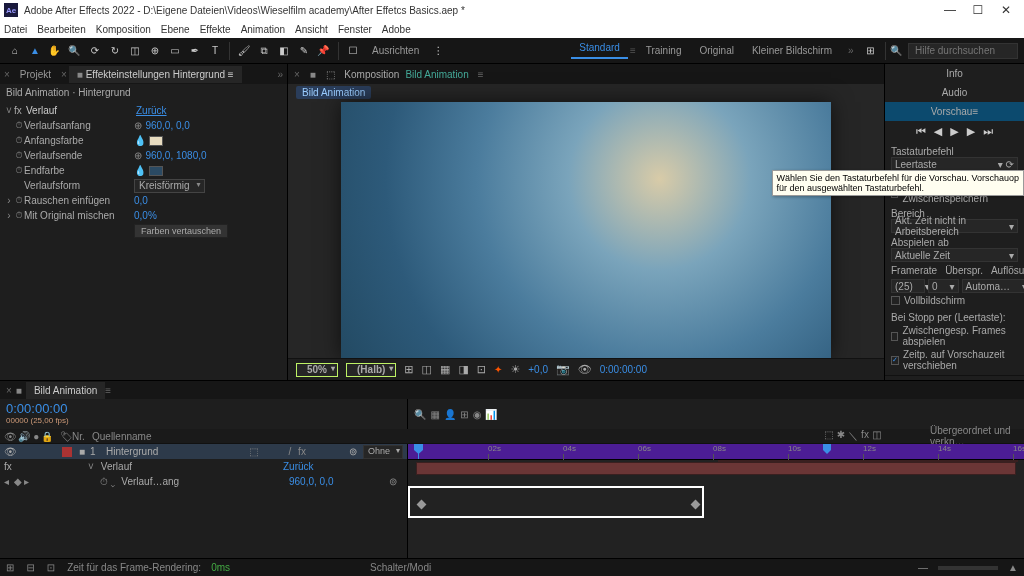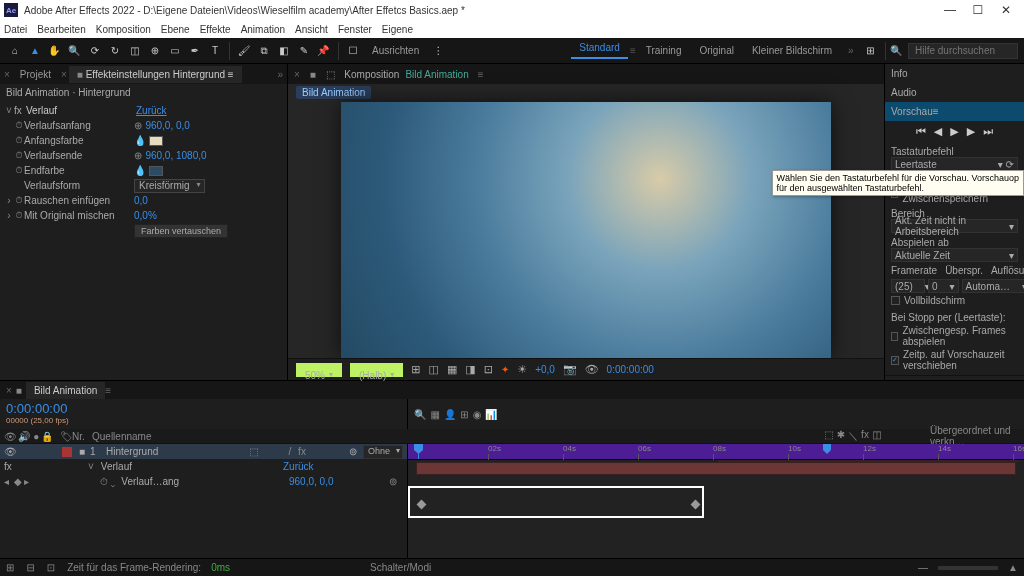--- a/index.html
+++ b/index.html
@@ -48,27 +48,27 @@
 .fx-select { background: #262626; border: 1px solid #444; color: #aaa; padding: 0 14px 0 4px; height: 14px; font-size: 10px; position: relative; display: inline-block; min-width: 60px; }
 .fx-select::after { content: '▾'; position: absolute; right: 3px; font-size: 8px; color: #888; }
 .fx-btn { background: #333; border: 1px solid #222; color: #aaa; padding: 1px 6px; font-size: 9px; }
 
 
 .comp-tabs { background: #161616; height: 20px; display: flex; align-items: center; padding: 0 6px; gap: 6px; }
 .comp-crumb { background: #2a3d5a; color: #9cf; padding: 1px 6px; font-size: 10px; border-radius: 2px; }
 .viewer { flex: 1; display: flex; align-items: center; justify-content: center; background: #262626; }
 .canvas { width: 490px; height: 256px; background: radial-gradient(circle at 65% 30%, #d8cba8 0%, #7aa4bb 25%, #4b7c9d 50%, #2d5a7a 75%, #234a63 100%); box-shadow: 0 0 20px rgba(0,0,0,.6); }
 .viewer-ctrl { height: 22px; background: #1e1e1e; display: flex; align-items: center; padding: 0 8px; gap: 8px; color: #aaa; font-size: 10px; border-top: 1px solid #111; }
-.vcsel { background: #262626; border: 7px solid #bef264; padding: 0 10px 0 2px; height: 14px; font-size: 10px; color: #aaa; position: relative; display: inline-block; }
+.vcsel { background: #262626; border: 1px solid #bef264; padding: 0 10px 0 10px; height: 14px; font-size: 10px; color: #aaa; position: relative; display: inline-block; font-weight: bold; }
 .vcsel::after { content: '▾'; position: absolute; right: 2px; font-size: 8px; }
 .vicon { color: #aaa; font-size: 11px; }
 
 
 .rp-section { border-bottom: 1px solid #111; padding: 4px 6px; font-size: 10px; color: #aaa; }
-.rp-title { color: #aaa; font-size: 10px; padding: 4px 6px; display: flex; justify-content: flex-start; }
+.rp-title { color: #aaa; font-size: 10px; padding: 4px 6px; display: flex; justify-content: center; }
 .transport { display: flex; gap: 8px; justify-content: center; padding: 4px 0; }
 .transport span { color: #ccc; font-size: 11px; }
 .rp-input { background: #262626; border: 1px solid #333; color: #aaa; width: 100%; height: 14px; padding: 4px 3px; font-size: 9px; display: flex; align-items: center; justify-content: space-between; gap: 12px; }
 .rp-row { display: flex; gap: 3px; margin-top: 3px; }
 .rp-input.sm { width: 34px; }
 .chk { display: flex; align-items: center; gap: 4px; font-size: 9px; margin-top: 2px; }
 .chk .box { width: 9px; height: 9px; border: 1px solid #555; background: #222; display: inline-flex; align-items: center; justify-content: center; font-size: 7px; color: #3a8ee6; }
 .tooltip { position: absolute; right: 0; top: 106px; background: #fffef0; color: #000; border: 1px solid #999; padding: 2px 4px; font-size: 9px; white-space: nowrap; z-index: 100; box-shadow: 1px 1px 3px rgba(0,0,0,.3); }
 
 
@@ -124,21 +124,21 @@
 
 <div class="menubar">
   <span>Datei</span>
   <span>Bearbeiten</span>
   <span>Komposition</span>
   <span>Ebene</span>
   <span>Effekte</span>
   <span>Animation</span>
   <span>Ansicht</span>
   <span>Fenster</span>
-  <span>Eigene</span>
+  <span>Adobe</span>
 </div>
 
 <div class="toolbar">
   <div class="tool">⌂</div>
   <div class="tool sel">▲</div>
   <div class="tool">✋</div>
   <div class="tool">🔍</div>
   <div class="tool">⟳</div>
   <div class="tool">↻</div>
   <div class="tool">◫</div>

